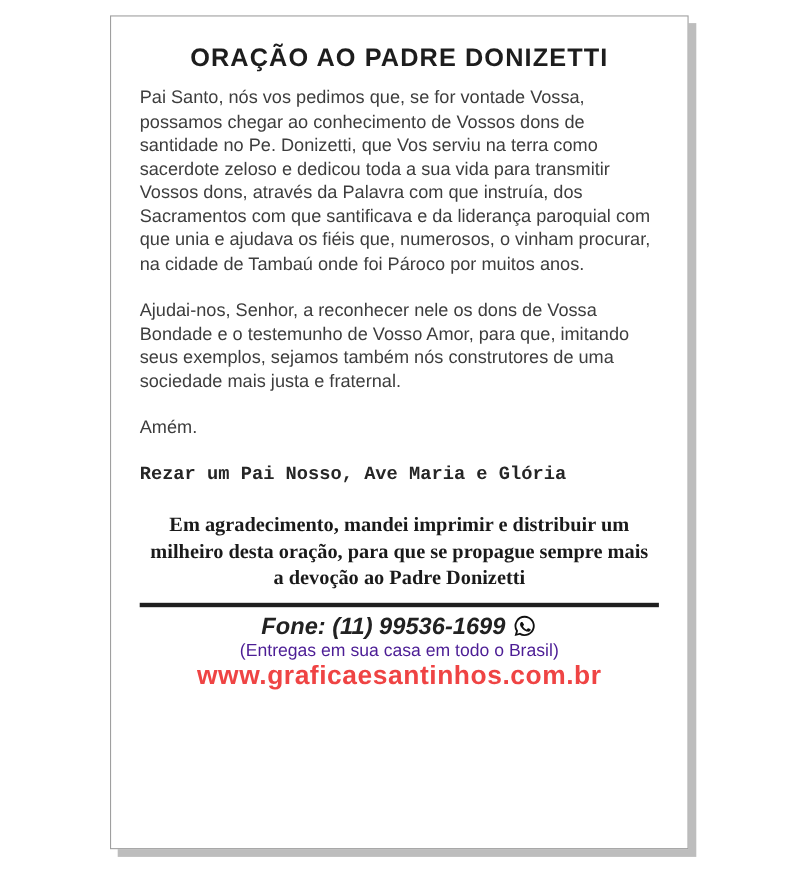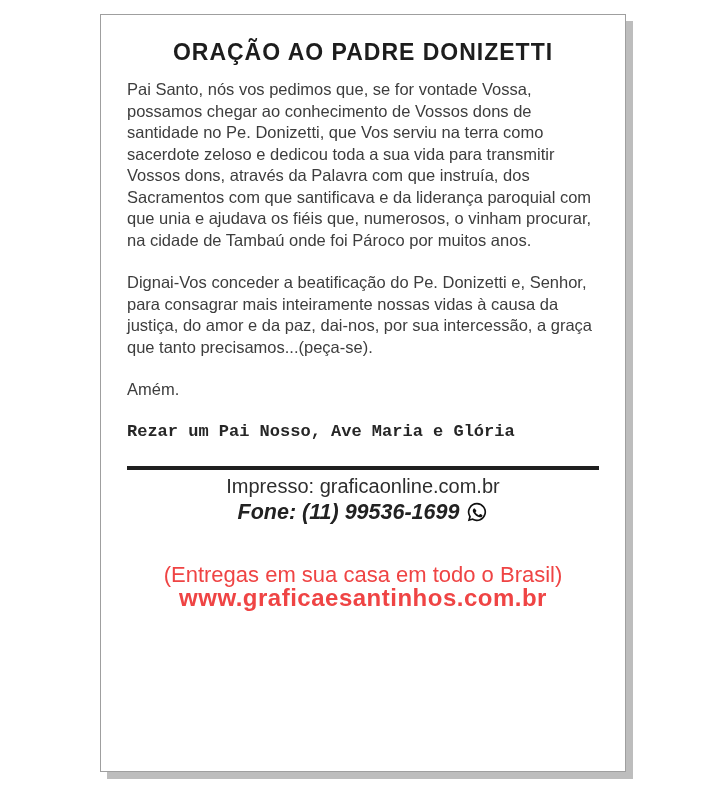--- a/index.html
+++ b/index.html
@@ -96,24 +96,23 @@
     font-style: italic;
     color: #222222;
   }
   .wa {
     display: inline-flex;
     width: 22px;
     height: 22px;
   }
   .wa svg { width: 22px; height: 22px; }
   .entregas {
-    font-size: 22px;
-    color: #ef4444;
+    font-size: 16px;
+    color: #4c1d95;
     line-height: 19px;
-    margin-top: 40px;
   }
   .services {
     font-size: 13px;
     font-weight: bold;
     letter-spacing: -0.2px;
     color: #222222;
     line-height: 15px;
     white-space: nowrap;
   }
   .website {
@@ -126,30 +125,30 @@
 </style>
 </head>
 <body>
 
 <div class="page">
   <div class="card">
 
     <h1>ORAÇÃO AO PADRE DONIZETTI</h1>
 
     <p class="body">Pai Santo, nós vos pedimos que, se for vontade Vossa, possamos chegar ao conhecimento de Vossos dons de santidade no Pe. Donizetti, que Vos serviu na terra como sacerdote zeloso e dedicou toda a sua vida para transmitir Vossos dons, através da Palavra com que instruía, dos Sacramentos com que santificava e da liderança paroquial com que unia e ajudava os fiéis que, numerosos, o vinham procurar, na cidade de Tambaú onde foi Pároco por muitos anos.</p>
-    <p class="body">Dignai-Vos conceder a beatificação do Pe. Donizetti e, Senhor, para consagrar mais inteiramente nossas vidas à causa da justiça, do amor e da paz, dai-nos, por sua intercessão, a graça que tanto precisamos...(peça-se).</p>
+    <p class="body">Ajudai-nos, Senhor, a reconhecer nele os dons de Vossa Bondade e o testemunho de Vosso Amor, para que, imitando seus exemplos, sejamos também nós construtores de uma sociedade mais justa e fraternal.</p>
     <p class="amen">Amém.</p>
 
     <p class="instruction">Rezar um Pai Nosso, Ave Maria e Glória</p>
 
+    <p class="dedication">Em agradecimento, mandei imprimir e distribuir um milheiro desta oração, para que se propague sempre mais a devoção ao Padre Donizetti</p>
 
     <div class="divider"></div>
 
     <div class="footer">
-      <div class="impresso">Impresso: graficaonline.com.br</div>
 
       <div class="fone-row">
         <span class="fone">Fone: (11) 99536-1699</span>
         <span class="wa">
           <svg viewBox="0 0 24 24" aria-hidden="true">
             <path fill="#111111" d="M12 2a10 10 0 0 0-8.6 15.1L2 22l5-1.3A10 10 0 1 0 12 2zm0 1.8a8.2 8.2 0 1 1-4.2 15.3l-.3-.2-2.9.8.8-2.8-.2-.3A8.2 8.2 0 0 1 12 3.8zM9 8.2c-.2 0-.5.1-.7.3-.2.3-.9.9-.9 2.1s.9 2.4 1 2.6c.1.2 1.8 2.9 4.5 3.9 2.2.9 2.7.7 3.1.7.5 0 1.5-.6 1.7-1.2.2-.6.2-1.1.2-1.2-.1-.1-.2-.2-.5-.3l-1.7-.8c-.2-.1-.4-.1-.6.1l-.8 1c-.1.2-.3.2-.5.1-.7-.3-1.4-.7-2-1.2-.6-.5-1-1.2-1.4-1.8-.1-.2 0-.4.1-.5l.5-.6c.1-.2.2-.3.3-.5 0-.2 0-.3-.1-.5L10 8.7c-.2-.4-.4-.5-.6-.5H9z"></path>
           </svg>
         </span>
       </div>
 

